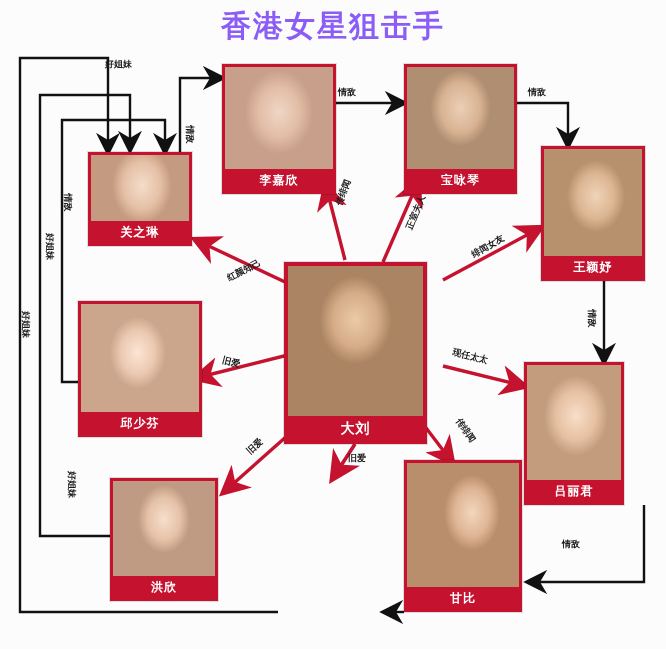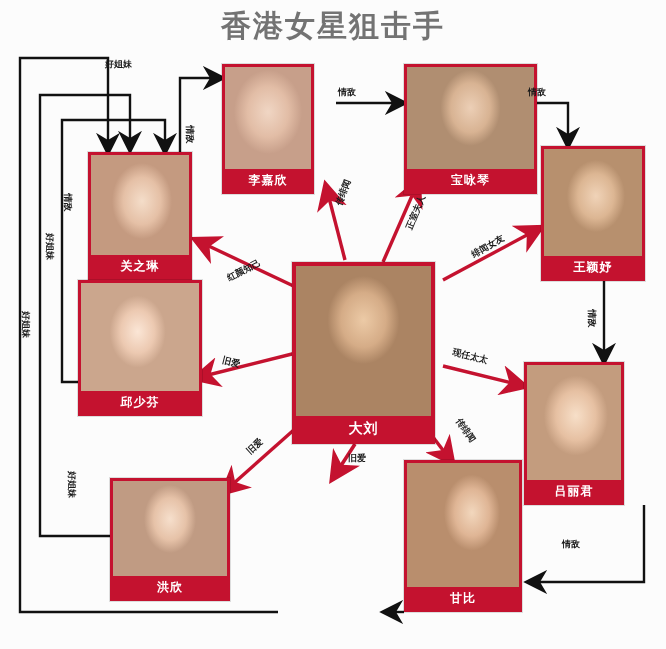--- a/index.html
+++ b/index.html
@@ -14,21 +14,21 @@
     position: relative;
     width: 666px; height: 649px;
     background: #fcfcfc;
   }
   #title {
     position: absolute;
     top: 6px; left: 0; width: 666px;
     text-align: center;
     font-size: 30px;
     font-weight: bold;
-    color: #737373;
+    color: #8b5cf6;
     letter-spacing: 2px;
     font-family: "DejaVu Sans", "Liberation Sans", sans-serif;
   }
   svg#edges {
     position: absolute;
     top: 0; left: 0;
     width: 666px; height: 649px;
     pointer-events: none;
   }
   .node {
@@ -120,78 +120,78 @@
 
     <path d="M404,612 L384,612" stroke="#111111" stroke-width="2.4" fill="none" marker-end="url(#arrBlk)"></path>
 
     <path d="M278,612 L20,612 L20,58 L108,58 L108,152" stroke="#111111" stroke-width="2.4" fill="none" marker-end="url(#arrBlk)"></path>
     <path d="M110,536 L40,536 L40,95 L130,95 L130,150" stroke="#111111" stroke-width="2.4" fill="none" marker-end="url(#arrBlk)"></path>
     <path d="M78,382 L62,382 L62,120 L165,120 L165,152" stroke="#111111" stroke-width="2.4" fill="none" marker-end="url(#arrBlk)"></path>
 
     <path d="M180,160 L180,78 L222,78" stroke="#111111" stroke-width="2.4" fill="none" marker-end="url(#arrBlk)"></path>
   </svg>
 
-  <div class="node" style="left:222px; top:64px; width:92px; height:130px;">
+  <div class="node" style="left:222px; top:64px; width:114px; height:130px;">
     <div class="photo" style="background:
            radial-gradient(ellipse 34px 42px at 50% 44%, #f0d6c4 0%, #e2bda6 60%, #c79f8a 100%),
            linear-gradient(#2a2224 0%, #3a2f31 55%, #1e191b 100%);"></div>
     <div class="caption">李嘉欣</div>
   </div>
 
-  <div class="node" style="left:404px; top:64px; width:133px; height:130px;">
+  <div class="node" style="left:404px; top:64px; width:113px; height:130px;">
     <div class="photo" style="background:
            radial-gradient(ellipse 30px 38px at 50% 40%, #eccfb6 0%, #d8b393 65%, #b08e71 100%),
            linear-gradient(#241d1c 0%, #4a3a33 60%, #171314 100%);"></div>
     <div class="caption">宝咏琴</div>
   </div>
 
-  <div class="node" style="left:88px; top:152px; width:104px; height:128px;">
+  <div class="node" style="left:88px; top:152px; width:104px; height:94px;">
     <div class="photo" style="background:
            radial-gradient(ellipse 30px 38px at 52% 46%, #f4ddc9 0%, #e5c0a6 62%, #c49a80 100%),
            linear-gradient(#c8909a 0%, #a05f6c 45%, #6d3a45 100%);"></div>
     <div class="caption">关之琳</div>
   </div>
 
   <div class="node" style="left:541px; top:146px; width:104px; height:135px;padding-left:17px;">
     <div class="photo" style="background:
            radial-gradient(ellipse 29px 36px at 53% 44%, #f0d3b8 0%, #dcb693 62%, #b7906e 100%),
            linear-gradient(#141013 0%, #241b1d 60%, #0d0a0b 100%);"></div>
     <div class="caption">王颖妤</div>
   </div>
 
-  <div class="node" style="left:78px; top:280px; width:124px; height:136px;padding-left:36px;">
+  <div class="node" style="left:78px; top:301px; width:124px; height:136px;padding-left:36px;">
     <div class="photo" style="background:
            radial-gradient(ellipse 28px 36px at 48% 45%, #fbe6d6 0%, #ecc9b1 60%, #cba68d 100%),
            linear-gradient(#4a3b3b 0%, #2b2326 55%, #161214 100%);"></div>
     <div class="caption">邱少芬</div>
   </div>
 
   <div class="node" style="left:524px; top:362px; width:100px; height:143px;">
     <div class="photo" style="background:
            radial-gradient(ellipse 32px 40px at 52% 44%, #f7dfc8 0%, #e6c0a2 62%, #c39c7e 100%),
            linear-gradient(#3d3430 0%, #594a42 50%, #241d1c 100%);"></div>
     <div class="caption">吕丽君</div>
   </div>
 
-  <div class="node" style="left:110px; top:478px; width:120px; height:123px;">
+  <div class="node" style="left:110px; top:478px; width:108px; height:123px;">
     <div class="photo" style="background:
            radial-gradient(ellipse 26px 34px at 50% 40%, #f6dfcc 0%, #e6c2a8 62%, #c09b83 100%),
            linear-gradient(#171314 0%, #2a2123 55%, #100d0e 100%);"></div>
     <div class="caption">洪欣</div>
   </div>
 
 
   <div class="node" style="left:404px; top:460px; width:118px; height:152px;">
     <div class="photo" style="background:
            radial-gradient(ellipse 28px 38px at 58% 40%, #f2d7bd 0%, #dfb595 62%, #b98e6d 100%),
            linear-gradient(#100d0f 0%, #1d181a 55%, #0a0809 100%);"></div>
     <div class="caption">甘比</div>
   </div>
 
-  <div class="node center" style="left:292px; top:262px; width:143px; height:182px;">
+  <div class="node center" style="left:284px; top:262px; width:143px; height:182px;">
     <div class="photo" style="background:
            radial-gradient(ellipse 36px 44px at 50% 36%, #eccaa6 0%, #d5ac87 62%, #ab8463 100%),
            linear-gradient(#5e5a4e 0%, #6b6454 38%, #3b4248 70%, #2e3236 100%);"></div>
     <div class="caption">大刘</div>
   </div>
 
   <div class="edge-label" style="left:105px; top:58px;">好姐妹</div>
 
   <div class="edge-label" style="left:338px; top:86px;">情敌</div>
 

